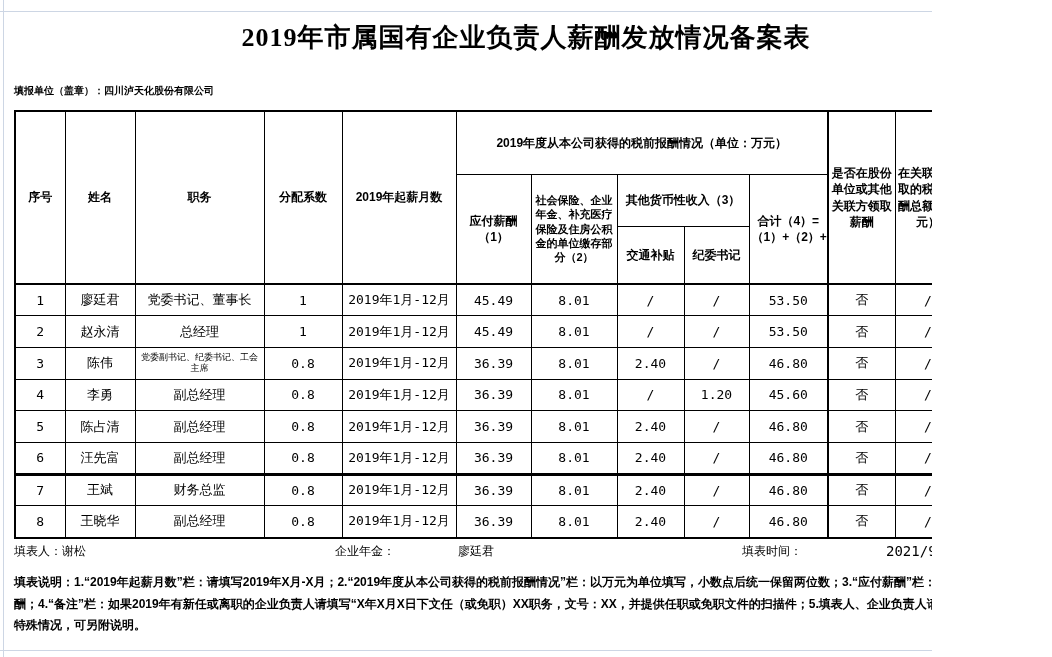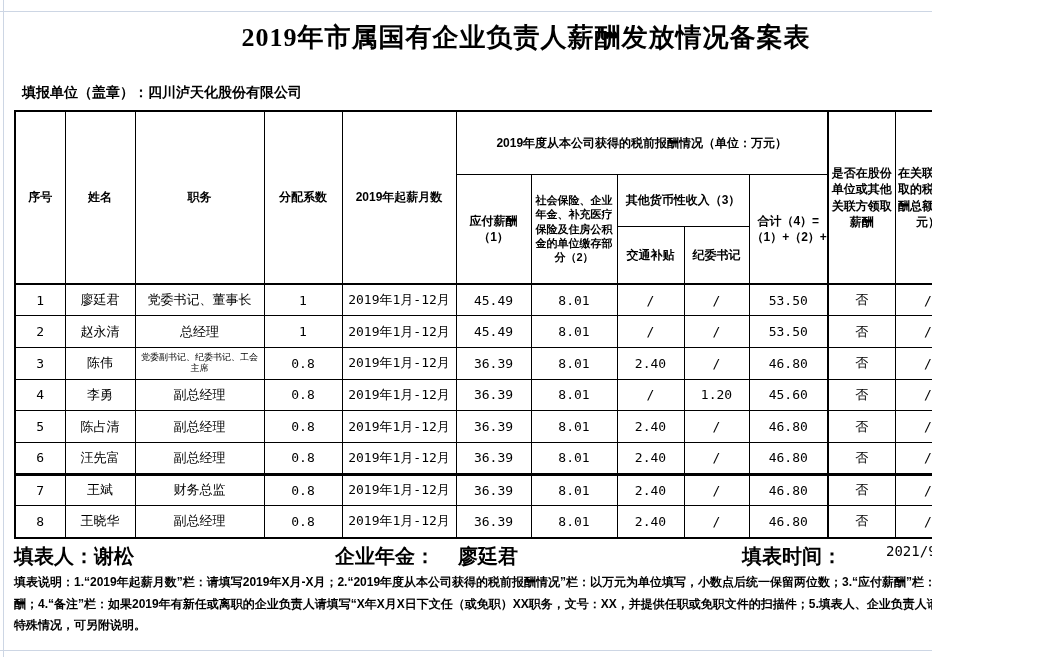--- a/index.html
+++ b/index.html
@@ -14,22 +14,22 @@
   .frame-bottom { left: 0; top: 650px; width: 1052px; height: 1px; }
   .frame-left   { left: 3px;    top: 0; width: 1px; height: 657px; }
   .frame-right  { left: 1044px; top: 0; width: 1px; height: 657px; }
 
   .title {
     position: absolute; left: 0; top: 20px; width: 1052px;
     text-align: center; font-family: "Liberation Serif", "DejaVu Serif", serif;
     font-weight: bold; font-size: 26px; letter-spacing: 1px;
   }
   .unit {
-    position: absolute; left: 22px; top: 84px;
-    font-weight: bold; font-size: 14px;
+    position: absolute; left: 14px; top: 84px;
+    font-weight: bold; font-size: 10px;
   }
 
   table.salary {
     position: absolute; left: 14px; top: 110px; width: 1013px;
     border-collapse: collapse; table-layout: fixed;
     border: 2px solid #000;
   }
   th, td {
     border: 1px solid #000; text-align: center; vertical-align: middle;
     padding: 0 2px; overflow: hidden;
@@ -42,21 +42,21 @@
   tbody tr { height: 31.7px; }
   tbody td {
     font-family: "DejaVu Sans Mono", monospace;
     font-size: 13px;
   }
   td.small-pos { font-size: 9px; line-height: 1.25; font-family: "Liberation Sans", sans-serif; }
   .thick-right { border-right: 2px solid #000 !important; }
   tbody tr:first-child td { border-top: 2px solid #000; }
   tbody tr.thick-top td { border-top: 3px solid #000; }
 
-  .footer-item { position: absolute; top: 543px; font-weight: bold; font-size: 20px; white-space: nowrap; }
+  .footer-item { position: absolute; top: 543px; font-weight: normal; font-size: 12px; white-space: nowrap; }
   .f-preparer { left: 14px; }
   .f-leader-label { left: 335px; }
   .f-leader-name { left: 458px; }
   .f-date-label { left: 742px; }
   .f-date-value { left: 886px; font-weight: normal; font-family: "DejaVu Sans Mono", monospace; font-size: 14px; }
 
   .notes {
     position: absolute; left: 14px; top: 572px; width: 1024px;
     font-weight: bold; font-size: 12px; line-height: 21.5px; text-align: left;
   }

